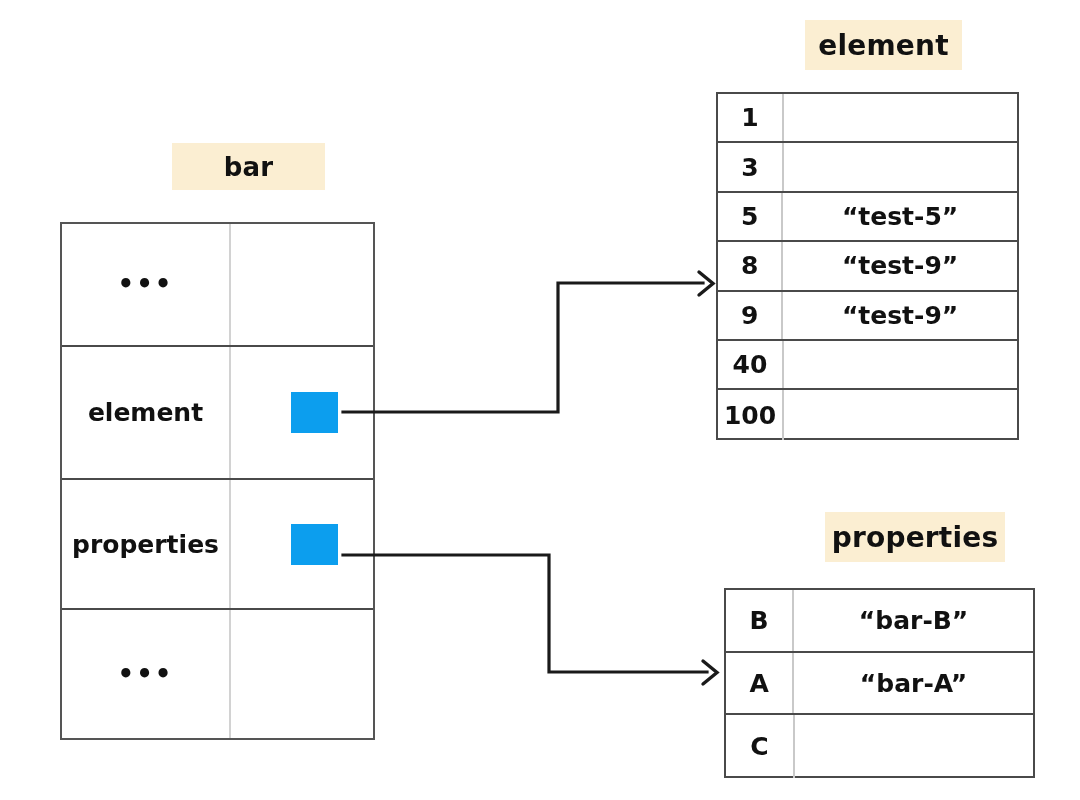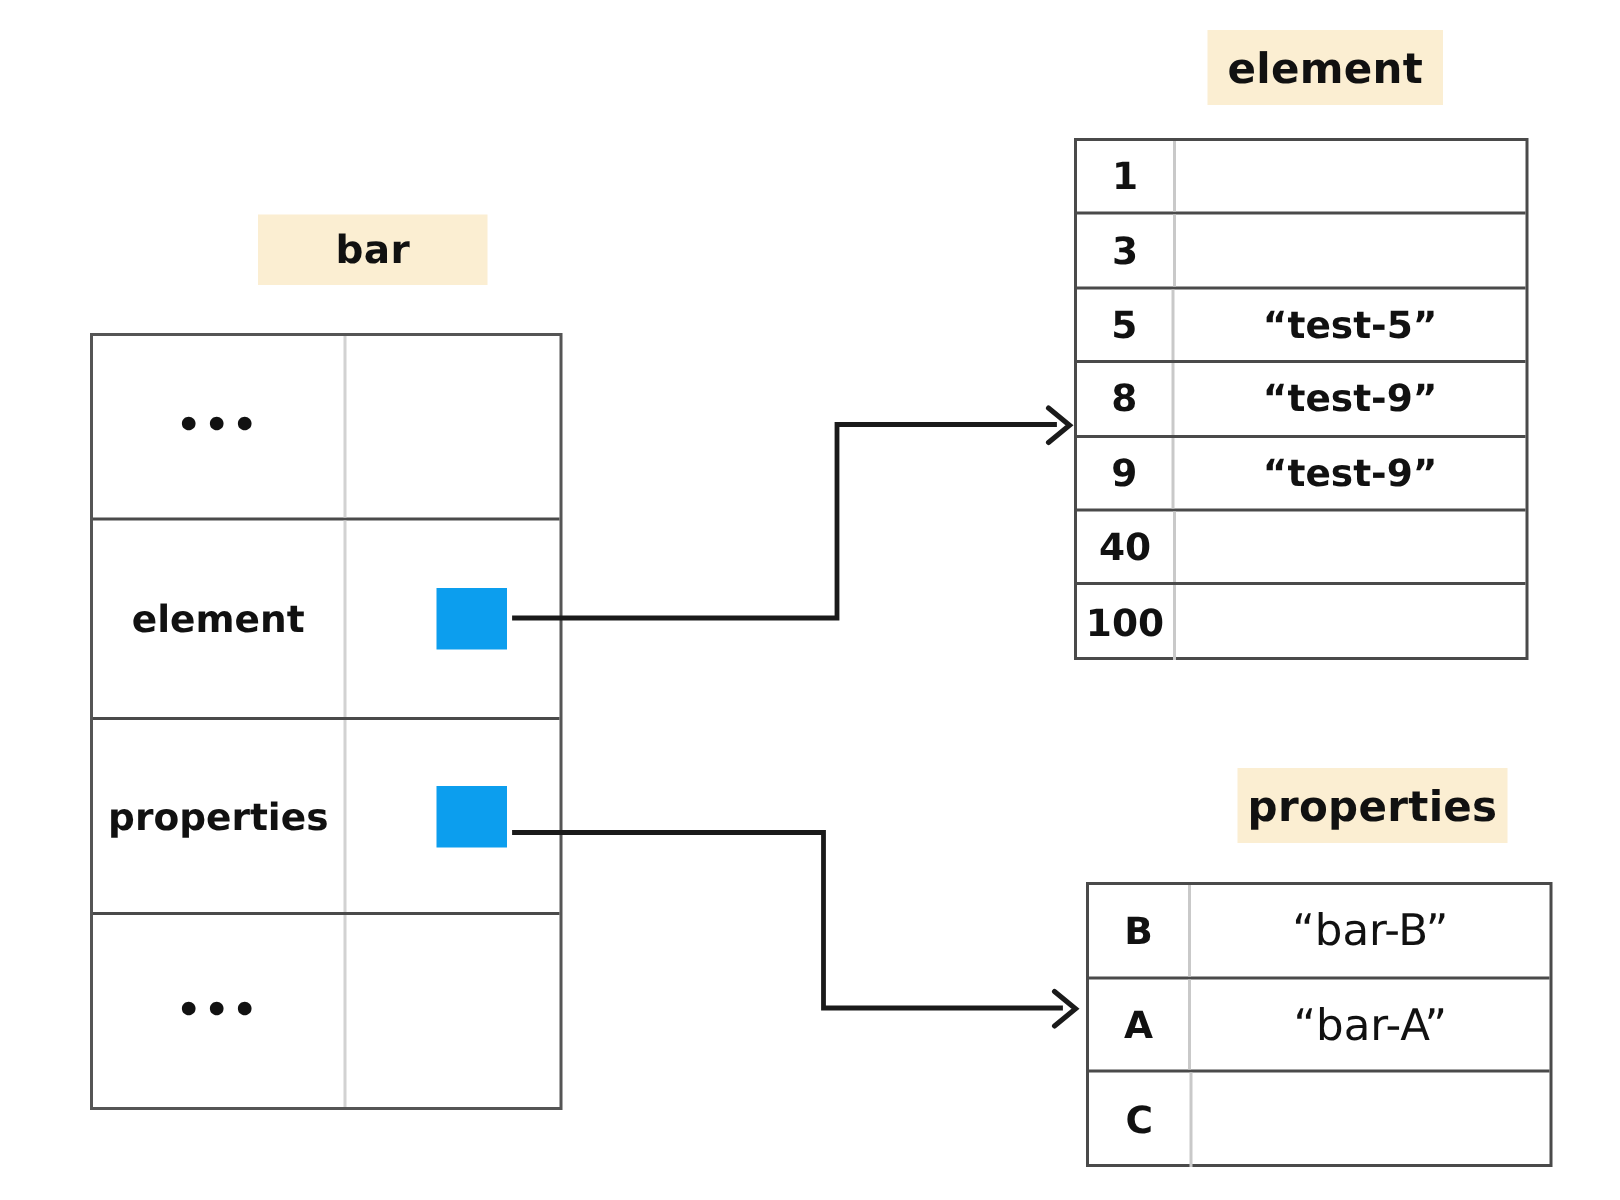--- a/index.html
+++ b/index.html
@@ -135,22 +135,22 @@
     width: 311px; height: 190px;
   }
   #properties-table .grid-row { height: 62.7px; }
   #properties-table .cell-key {
     width: 69px;
     font-size: 25px;
     font-weight: 700;
   }
   #properties-table .cell-val {
     width: 242px;
-    font-size: 29px;
-    font-weight: 400;
+    font-size: 25px;
+    font-weight: 700;
   }
 
   
   #connectors {
     position: absolute;
     left: 0; top: 0;
     width: 1080px; height: 800px;
     pointer-events: none;
   }
   .connector-path {

